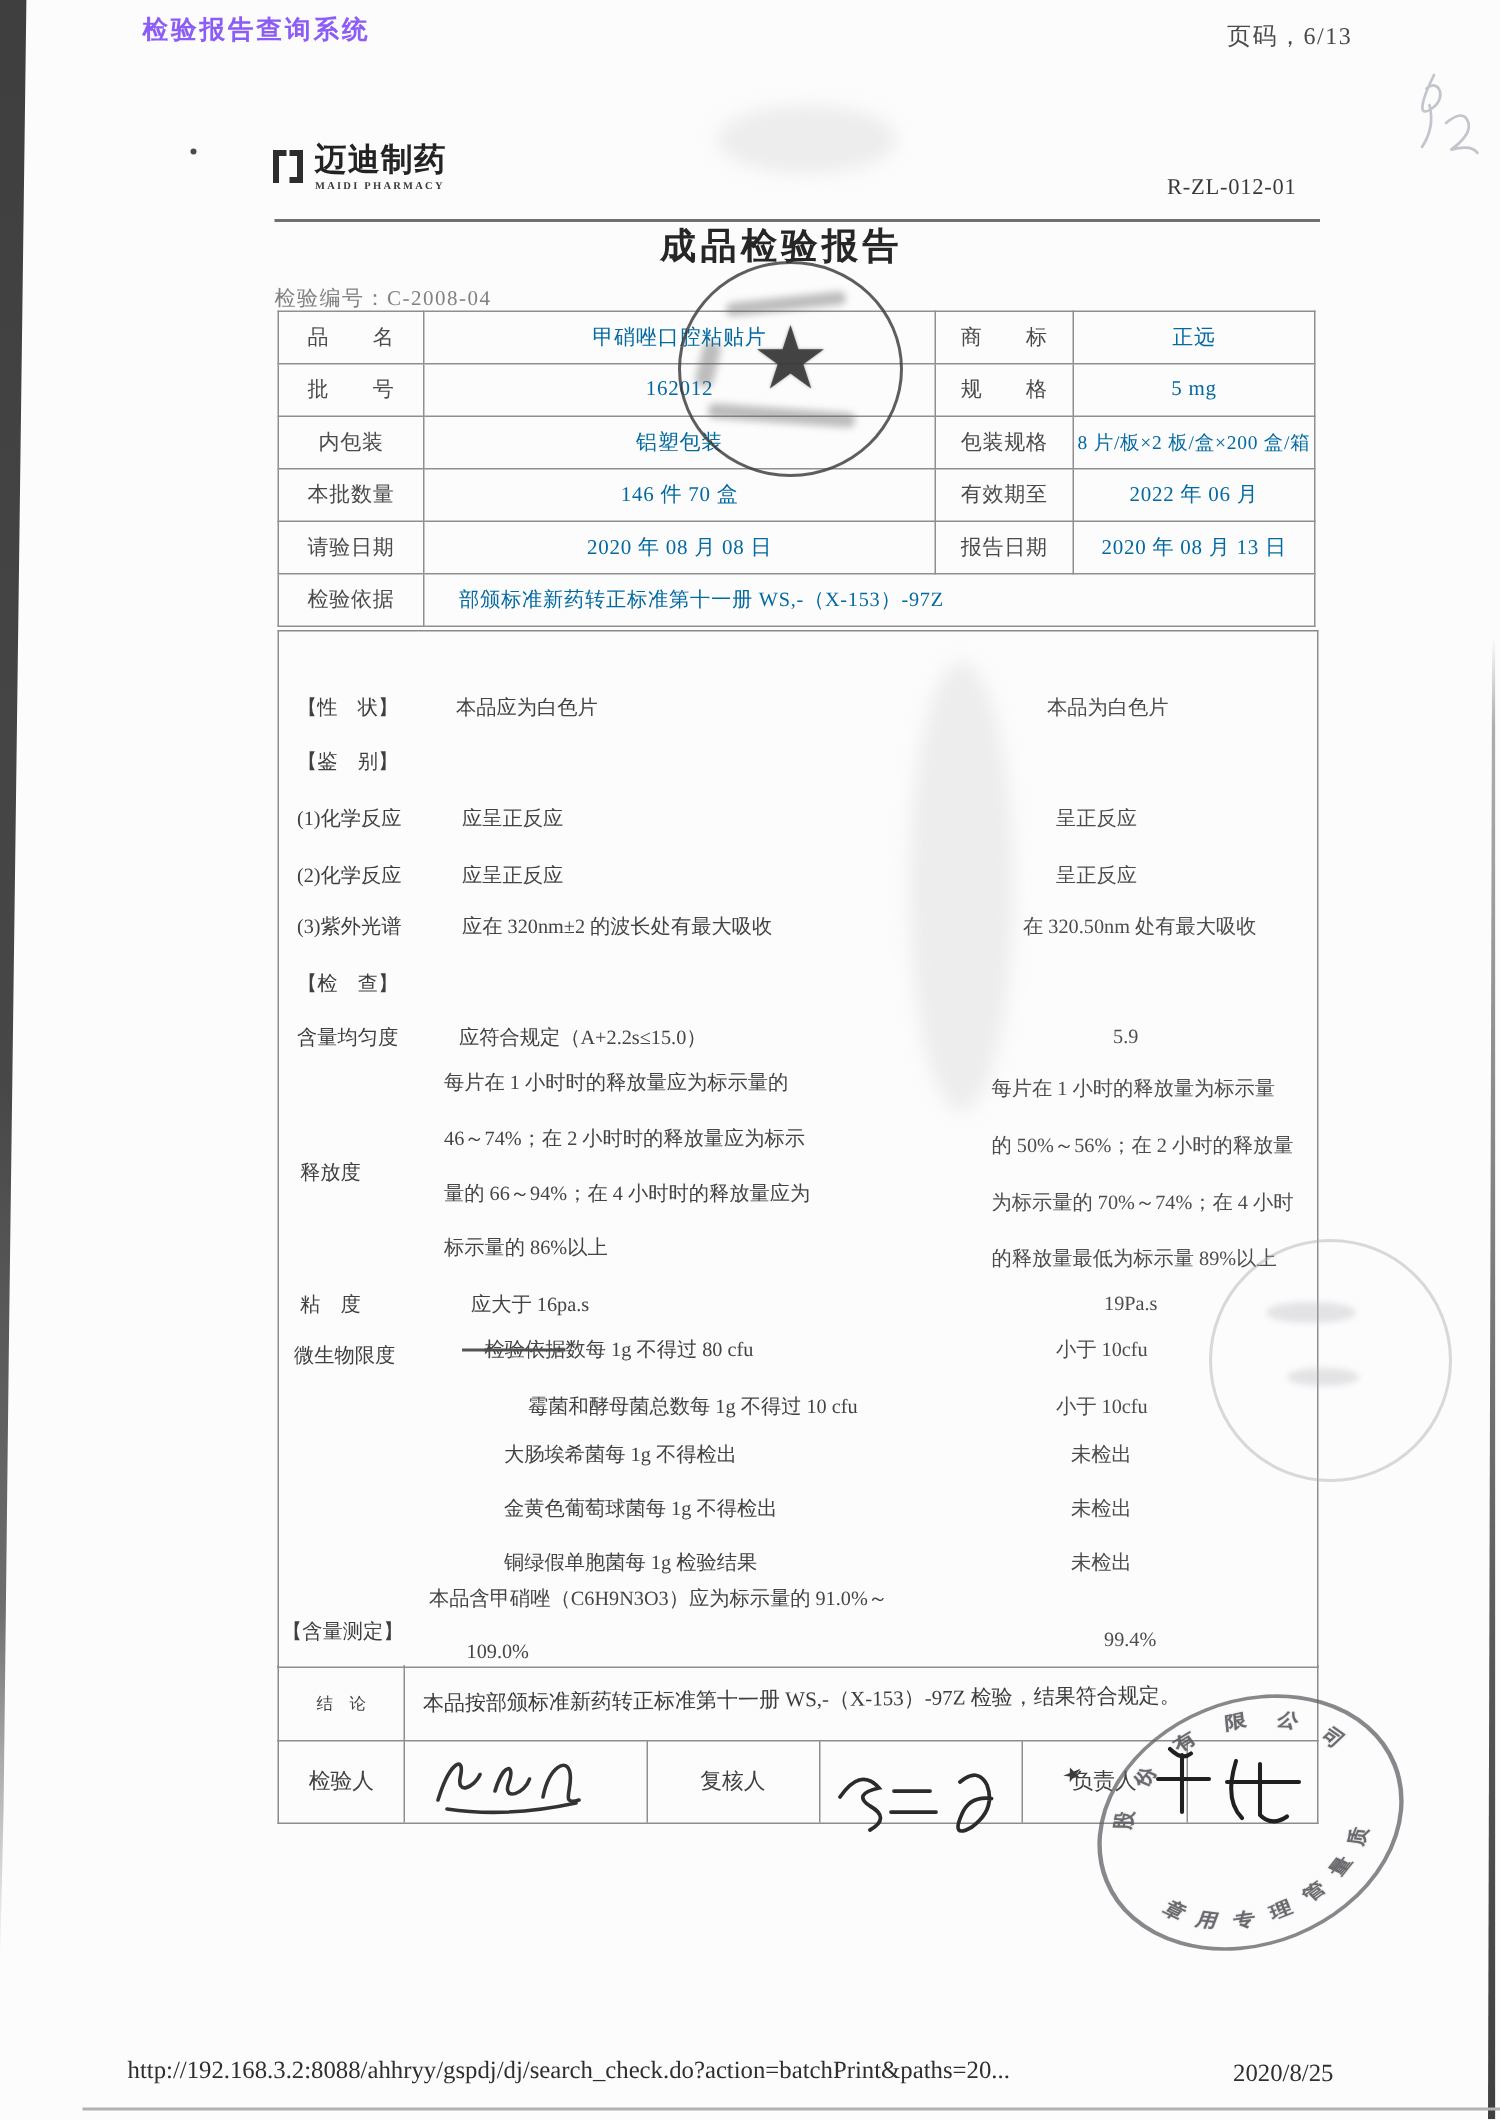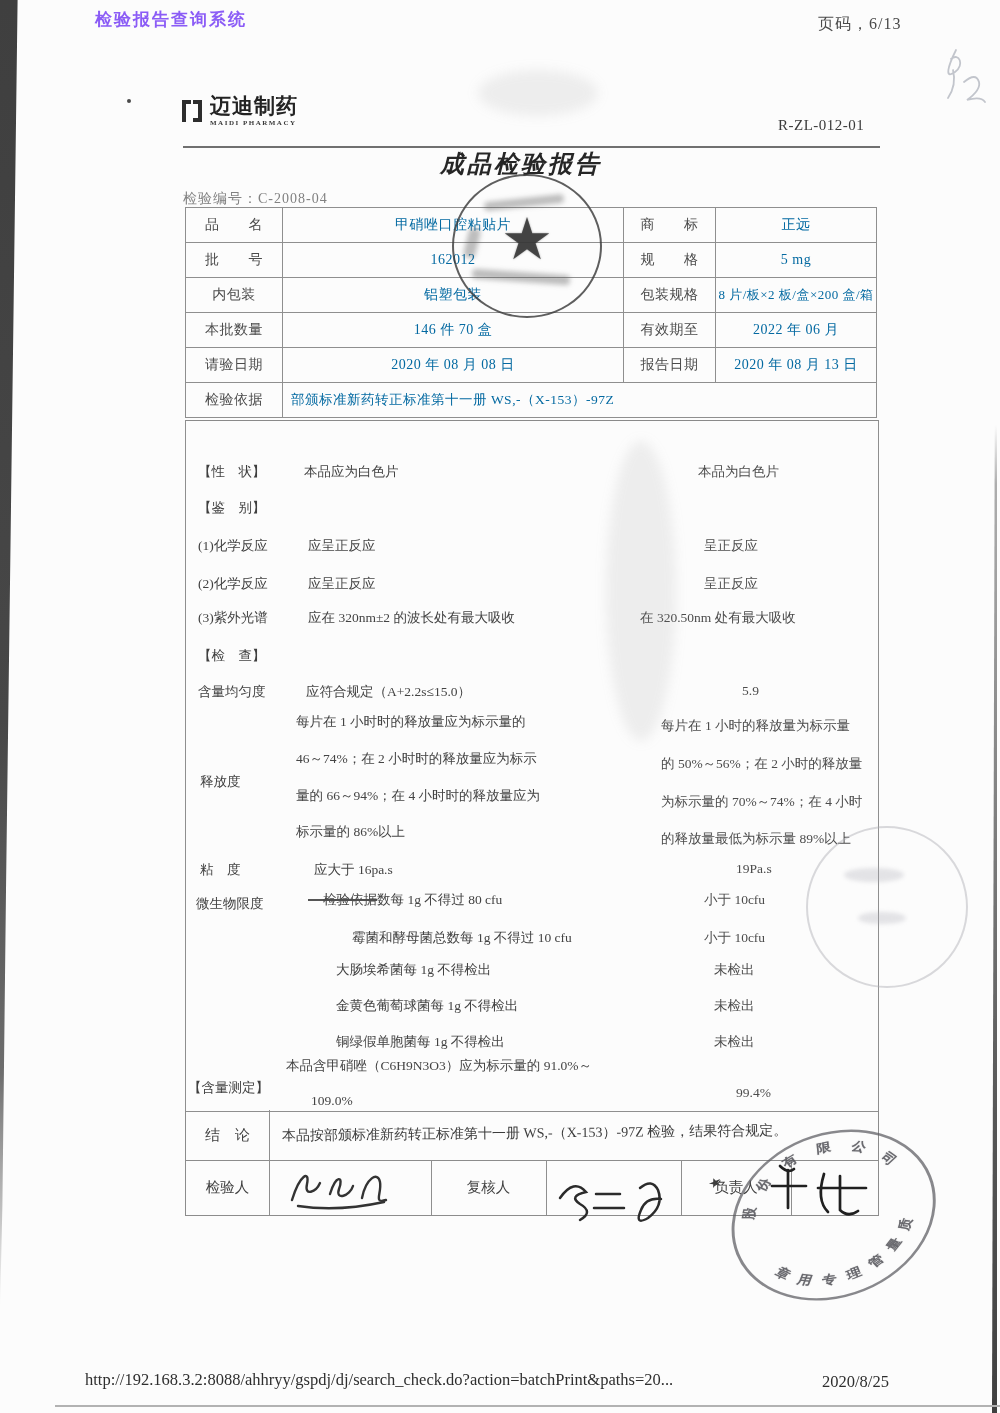--- a/index.html
+++ b/index.html
@@ -18,42 +18,42 @@
               clip-path:polygon(55% 0,100% 0,100% 100%,0 100%);}
   .footer-url{left:85px;top:1370px;font-size:16.5px;color:#2e2e2e;}
   .footer-date{left:822px;top:1372px;font-size:16.5px;color:#2e2e2e;}
   .bottom-line{left:55px;top:1405px;width:945px;height:2px;background:#b2b2b2;}
   
   .logo{left:180px;top:96px;display:flex;gap:6px;align-items:flex-start;}
   .logo-name{font-size:21px;font-weight:bold;color:#232323;letter-spacing:1px;line-height:1;}
   .logo-sub{display:block;font-size:7px;font-weight:bold;color:#3a3a3a;letter-spacing:1.5px;margin-top:2px;}
   .doccode{left:778px;top:117px;font-size:15px;color:#3a3a3a;letter-spacing:.5px;}
   .rule{left:183px;top:146px;width:697px;height:2px;background:#4c4c4c;opacity:.8;}
-  .title{left:440px;top:148px;font-size:24px;font-weight:bold;color:#262626;letter-spacing:3px;font-style:italic;}
+  .title{left:440px;top:148px;font-size:24px;font-weight:bold;color:#262626;letter-spacing:3px;}
   .repno{left:183px;top:190px;font-size:14px;color:#818181;letter-spacing:1px;}
   table.info{left:185px;top:207px;width:692px;position:absolute;border-collapse:collapse;table-layout:fixed;}
   table.info td{border:1.4px solid #8f8f8f;height:34px;font-size:14px;color:#0369a1;
                 text-align:center;padding:0 2px;letter-spacing:.5px;}
   table.info td.lab{color:#4a4a4a;}
   table.info td.small{font-size:13px;}
-  table.info td.basis{text-align:left;padding-left:8px;font-size:13.5px;}
+  table.info td.basis{text-align:left;padding-left:23px;font-size:13.5px;}
   
   .rbox{left:185px;top:420px;width:692px;height:690px;border:1.2px solid #8f8f8f;border-top:1.6px solid #8a8a8a;}
   .rrow{position:absolute;left:0;width:692px;height:22px;font-size:13.5px;color:#434343;}
   .rc1{position:absolute;left:12px;white-space:nowrap;color:#3f3f3f;}
   .rc2{position:absolute;left:118px;white-space:nowrap;}
   .rc3{position:absolute;left:512px;white-space:nowrap;color:#4c4c4c;}
   .rhead{font-size:14.5px;color:#3a3a3a;letter-spacing:1px;}
   .mline{position:absolute;font-size:13.5px;color:#444;white-space:nowrap;}
   .strike-lead{display:inline-block;width:18px;height:2px;background:#555;vertical-align:3px;margin-right:-3px;}
   .struck{text-decoration:line-through;text-decoration-thickness:1.5px;text-decoration-color:#4e4e4e;}
   
   .concl{left:185px;top:1110px;width:692px;height:50px;border:1.4px solid #8c8c8c;border-top:none;}
   .concl .lab{position:absolute;left:0;top:0;width:83px;height:100%;display:flex;align-items:center;
-              justify-content:center;font-size:15px;color:#414141;border-right:1.2px solid #8f8f8f;}
+              justify-content:center;font-size:11px;color:#414141;border-right:1.2px solid #8f8f8f;}
   .concl .txt{position:absolute;left:96px;top:14px;width:590px;font-size:14px;color:#3c3c3c;
               transform:rotate(-.6deg);white-space:nowrap;}
   .signrow{left:185px;top:1160px;width:692px;height:55px;border:1.4px solid #8c8c8c;border-top:none;}
   .signrow .cell-lab{position:absolute;top:0;height:100%;display:flex;align-items:center;
                      justify-content:center;font-size:14.5px;color:#414141;}
   .vline{position:absolute;top:0;width:1.2px;height:100%;background:#8f8f8f;}
   
   .seal{border-radius:50%;pointer-events:none;}
   .seal1{left:452px;top:174px;width:146px;height:140px;border:2.5px solid rgba(58,58,58,.82);z-index:8;}
   .seal1 .star{position:absolute;left:50%;top:46%;transform:translate(-50%,-52%);font-size:58px;
@@ -166,21 +166,21 @@
     <span class="rc3" style="left:518px">呈正反应</span>
   </div>
   <div class="rrow" style="top:154px">
     <span class="rc1">(2)化学反应</span>
     <span class="rc2" style="left:122px">应呈正反应</span>
     <span class="rc3" style="left:518px">呈正反应</span>
   </div>
   <div class="rrow" style="top:188px">
     <span class="rc1">(3)紫外光谱</span>
     <span class="rc2" style="left:122px">应在 320nm±2 的波长处有最大吸收</span>
-    <span class="rc3" style="left:454px">在 320.50nm 处有最大吸收</span>
+    <span class="rc3" style="left:496px">在 320.50nm 处有最大吸收</span>
   </div>
   <div class="rrow" style="top:226px">
     <span class="rc1">【检　查】</span>
   </div>
   <div class="rrow" style="top:262px">
     <span class="rc1">含量均匀度</span>
     <span class="rc2" style="left:120px">应符合规定（A+2.2s≤15.0）</span>
     <span class="rc3" style="left:556px">5.9</span>
   </div>
 
@@ -211,21 +211,21 @@
   </div>
   <div class="rrow" style="top:540px">
     <span class="rc2" style="left:150px">大肠埃希菌每 1g 不得检出</span>
     <span class="rc3" style="left:528px">未检出</span>
   </div>
   <div class="rrow" style="top:576px">
     <span class="rc2" style="left:150px">金黄色葡萄球菌每 1g 不得检出</span>
     <span class="rc3" style="left:528px">未检出</span>
   </div>
   <div class="rrow" style="top:612px">
-    <span class="rc2" style="left:150px">铜绿假单胞菌每 1g 不得检出</span>
+    <span class="rc2" style="left:150px">铜绿假单胞菌每 1g 检验结果</span>
     <span class="rc3" style="left:528px">未检出</span>
   </div>
 
   <span class="mline" style="left:2px;top:658px;color:#3f3f3f">【含量测定】</span>
   <span class="mline" style="left:100px;top:636px">本品含甲硝唑（C6H9N3O3）应为标示量的 91.0%～</span>
   <span class="mline" style="left:125px;top:672px">109.0%</span>
   <span class="mline" style="left:550px;top:664px;color:#4c4c4c">99.4%</span>
 
   <div class="abs noise" style="left:420px;top:20px;width:70px;height:300px;"></div>
 </div>

